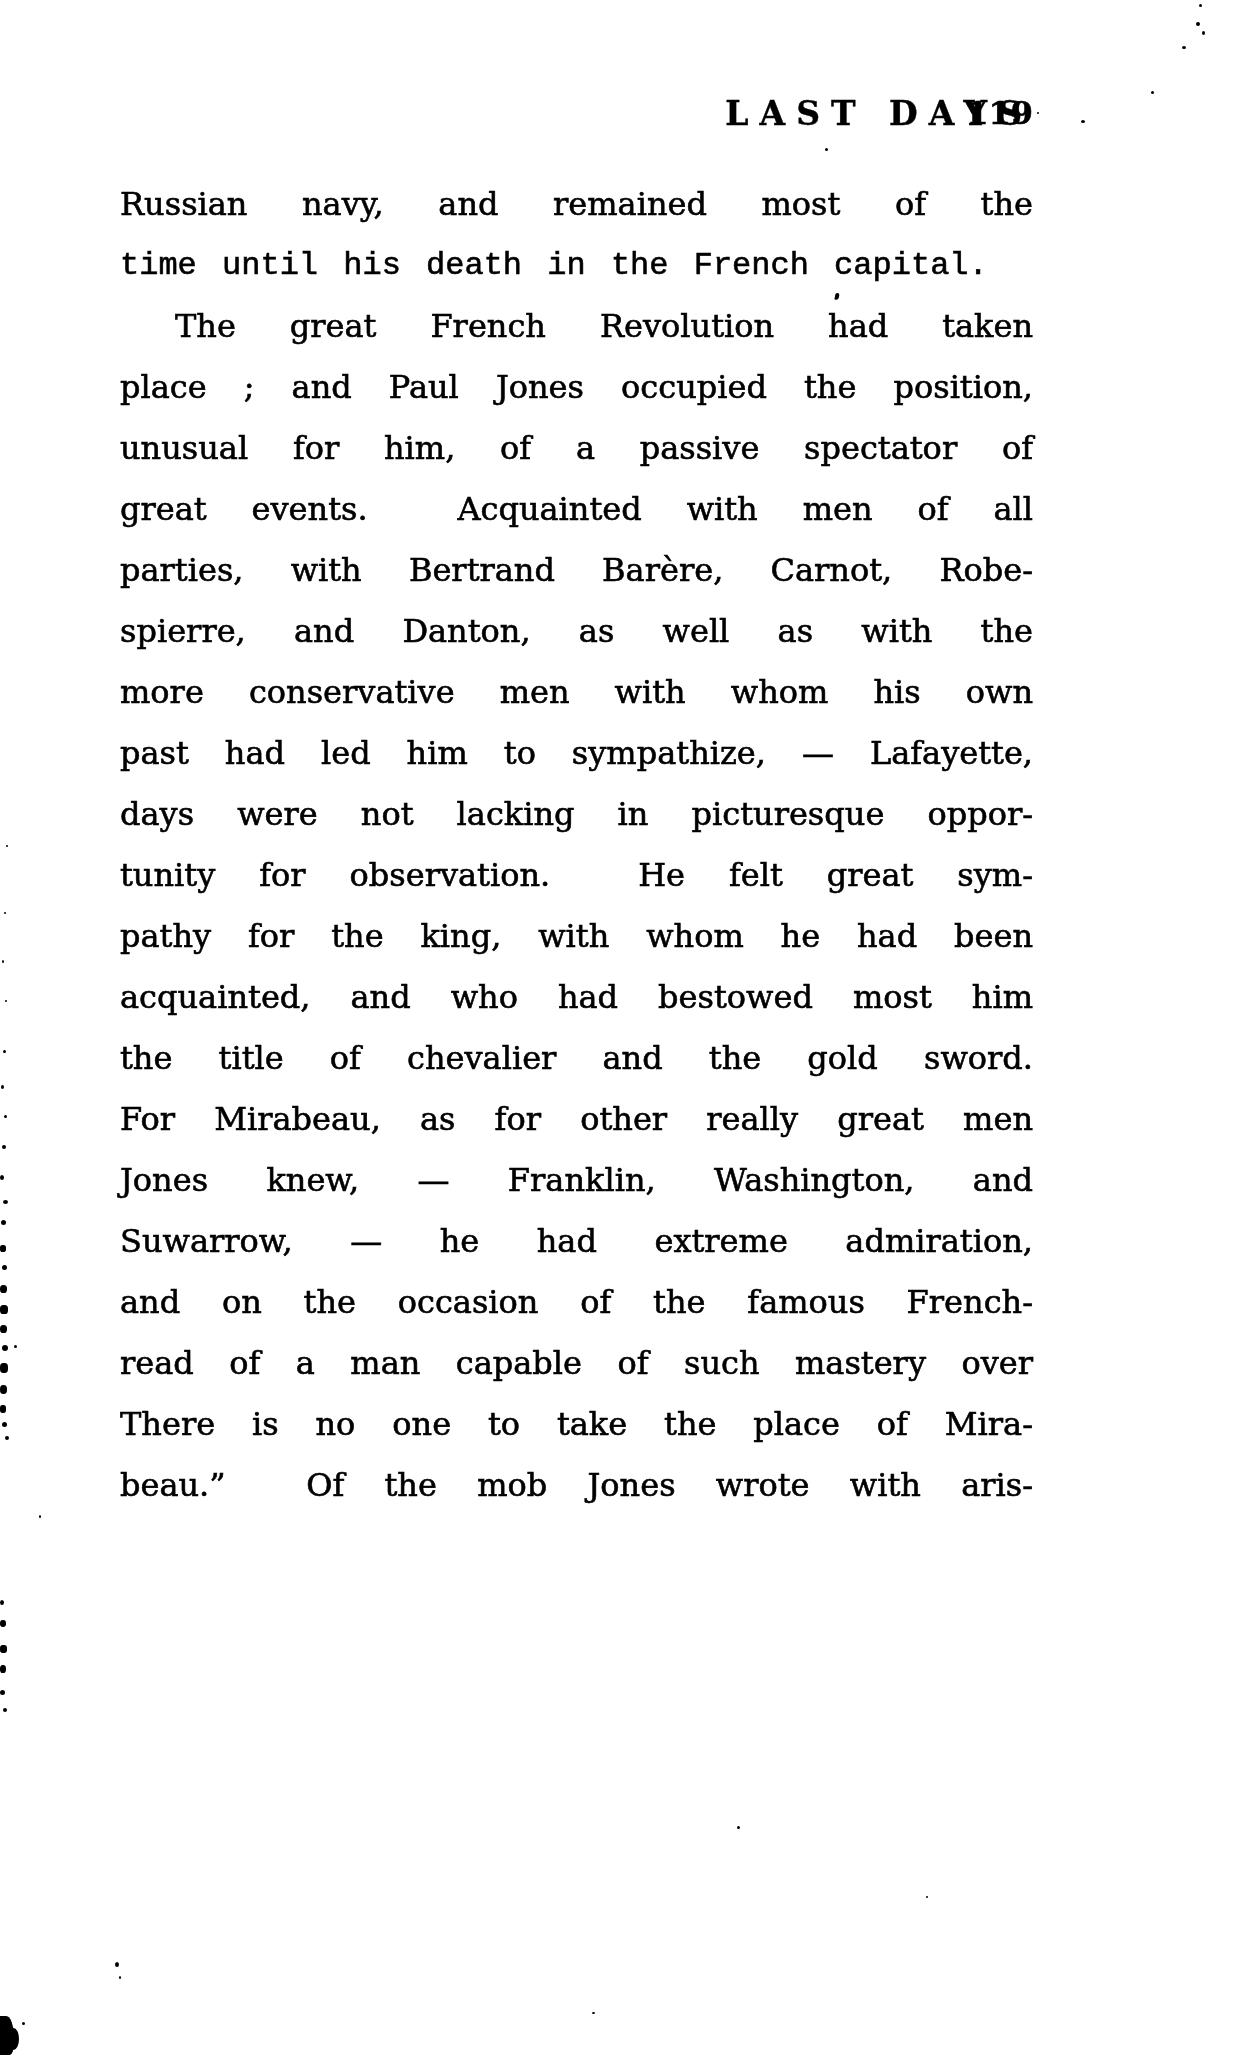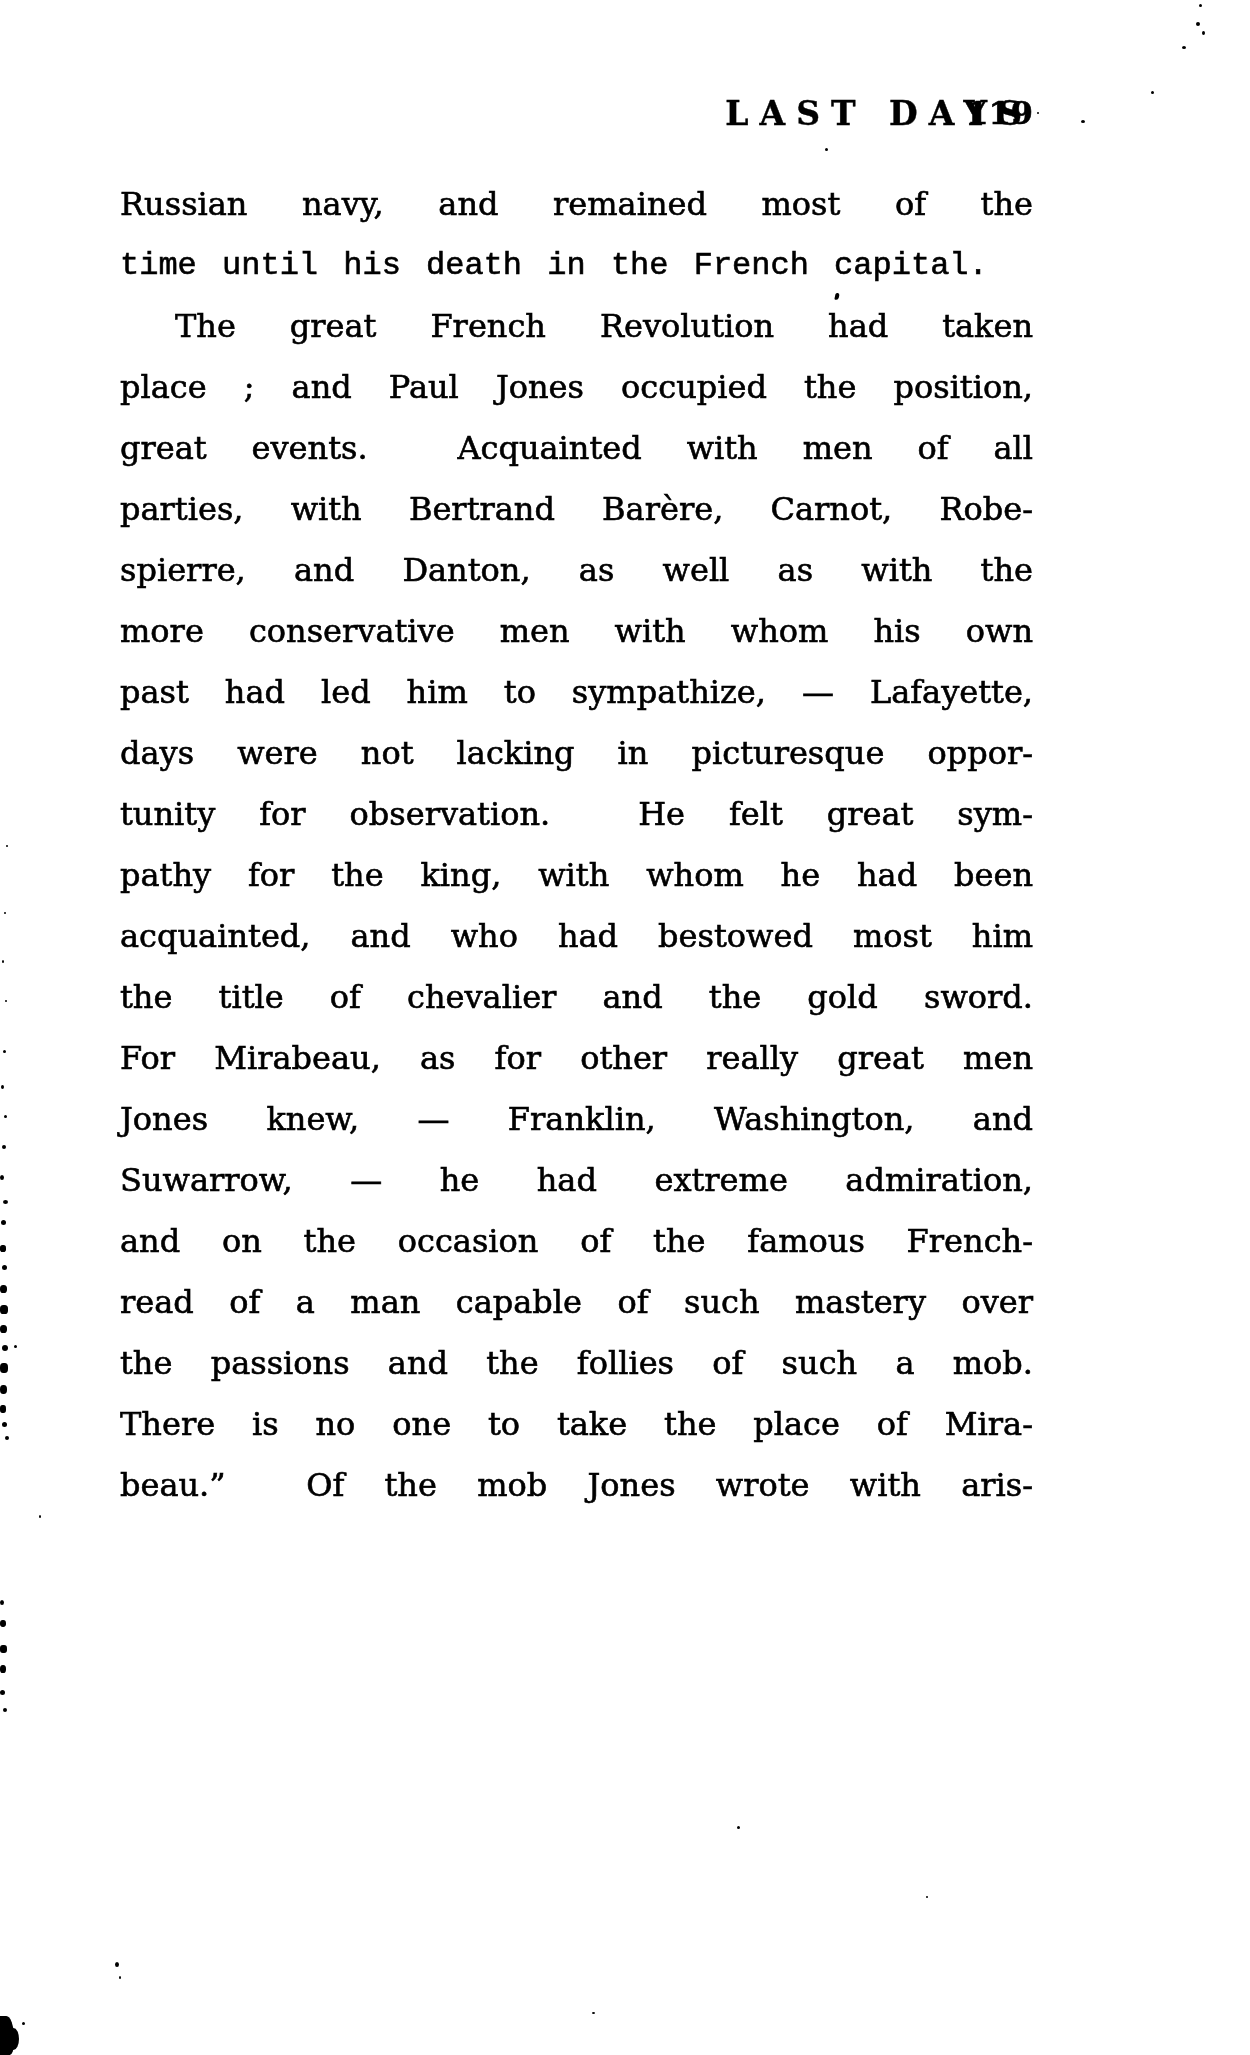--- a/index.html
+++ b/index.html
@@ -45,36 +45,36 @@
 <div class="page">
 
   <div class="rh-title">LAST DAYS</div>
   <div class="rh-num">119</div>
 
   <div class="bodytext">
       <div class="line">Russian navy, and remained most of the</div>
       <div class="line para-end">time until his death in the French capital.</div>
       <div class="line indent">The great French Revolution had taken</div>
       <div class="line">place ; and Paul Jones occupied the position,</div>
+      <div class="line">unusual for him, of a passive spectator of</div>
       <div class="line">great events.&nbsp; Acquainted with men of all</div>
       <div class="line">parties, with Bertrand Barère, Carnot, Robe-</div>
       <div class="line">spierre, and Danton, as well as with the</div>
       <div class="line">more conservative men with whom his own</div>
       <div class="line">past had led him to sympathize, — Lafayette,</div>
       <div class="line">days were not lacking in picturesque oppor-</div>
       <div class="line">tunity for observation.&nbsp; He felt great sym-</div>
       <div class="line">pathy for the king, with whom he had been</div>
       <div class="line">acquainted, and who had bestowed most him</div>
       <div class="line">the title of chevalier and the gold sword.</div>
       <div class="line">For Mirabeau, as for other really great men</div>
       <div class="line">Jones knew, — Franklin, Washington, and</div>
       <div class="line">Suwarrow, — he had extreme admiration,</div>
       <div class="line">and on the occasion of the famous French-</div>
       <div class="line">read of a man capable of such mastery over</div>
-      <div class="line">the passions and the follies of such a mob.</div>
       <div class="line">There is no one to take the place of Mira-</div>
       <div class="line">beau.”&nbsp; Of the mob Jones wrote with aris-</div>
     </div>
 
   <div class="noise">
 
     <div class="sp" style="left:1199px;top:4px;width:3px;height:3px;"></div>
     <div class="sp" style="left:1196px;top:22px;width:4px;height:4px;"></div>
     <div class="sp" style="left:1202px;top:31px;width:3px;height:4px;"></div>
     <div class="sp" style="left:1182px;top:46px;width:4px;height:3px;"></div>

